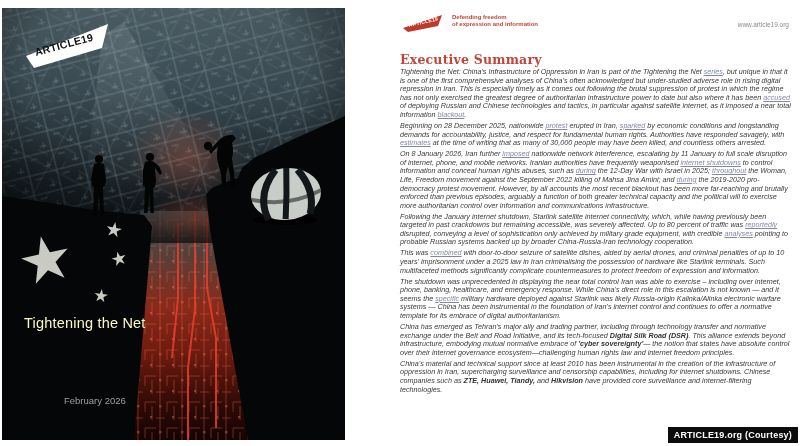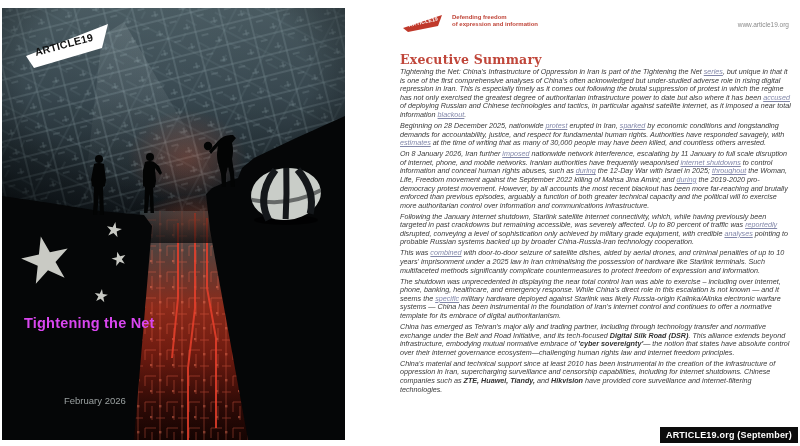--- a/index.html
+++ b/index.html
@@ -1,21 +1,21 @@
 <!DOCTYPE html>
 <html><head>
 <meta charset="utf-8">
 <style>
   html,body{margin:0;padding:0;background:#fff;}
   #stage{position:relative;width:800px;height:446px;background:#fff;overflow:hidden;
          font-family:"Liberation Sans",sans-serif;}
   
   .cover{position:absolute;left:2px;top:8px;width:343px;height:432px;background:#000;overflow:hidden;}
   .cover svg{position:absolute;left:0;top:0;}
-  .cover-kicker{position:absolute;left:22px;top:307px;font-size:14.5px;font-weight:700;color:#d946ef;letter-spacing:.2px;}
+  .cover-kicker{position:absolute;left:22px;top:307px;font-size:14.5px;font-weight:400;color:#fef9c3;letter-spacing:.2px;}
   .cover-title{position:absolute;left:22px;top:329px;width:312px;font-family:"Liberation Serif",serif;
                font-size:24.5px;line-height:25px;color:#e9e9e9;font-weight:400;}
   .cover-date{position:absolute;left:22px;top:387px;font-size:9.5px;color:#9aa0a0;padding-left:40px;}
   
   .page{position:absolute;left:397px;top:8px;width:398px;height:438px;background:#fff;}
   .pg-tagline{position:absolute;left:55px;top:6px;font-size:6px;line-height:7px;font-weight:700;color:#c0463a;}
   .pg-site{position:absolute;right:6px;top:13px;font-size:6.5px;color:#8a8a8a;}
   .pg-heading{position:absolute;left:3px;top:44px;font-family:"DejaVu Serif",serif;
               font-size:12.5px;font-weight:700;color:#c0463a;letter-spacing:.2px;}
   .pg-body{position:absolute;left:3px;top:60px;width:392px;font-size:7.2px;line-height:8.6px;color:#3a3a3a;}
@@ -158,14 +158,14 @@
         <p><span>Beginning on 28 December 2025, nationwide </span><a class="lnk">protest</a><span> erupted in Iran, </span><a class="lnk">sparked</a><span> by economic conditions and longstanding demands for accountability, justice, and respect for fundamental human rights. Authorities have responded savagely, with </span><a class="lnk">estimates</a><span> at the time of writing that as many of 30,000 people may have been killed, and countless others arrested.</span></p>
         <p><span>On 8 January 2026, Iran further </span><a class="lnk">imposed</a><span> nationwide network interference, escalating by 11 January to full scale disruption of internet, phone, and mobile networks. Iranian authorities have frequently weaponised </span><a class="lnk">internet shutdowns</a><span> to control information and conceal human rights abuses, such as </span><a class="lnk">during</a><span> the 12-Day War with Israel in 2025; </span><a class="lnk">throughout</a><span> the Woman, Life, Freedom movement against the September 2022 killing of Mahsa Jina Amini; and </span><a class="lnk">during</a><span> the 2019-2020 pro-democracy protest movement. However, by all accounts the most recent blackout has been more far-reaching and brutally enforced than previous episodes, arguably a function of both greater technical capacity and the political will to exercise more authoritarian control over information and communications infrastructure.</span></p>
         <p><span>Following the January internet shutdown, Starlink satellite internet connectivity, which, while having previously been targeted in past crackdowns but remaining accessible, was severely affected. Up to 80 percent of traffic was </span><a class="lnk">reportedly</a><span> disrupted, conveying a level of sophistication only achieved by military grade equipment, with credible </span><a class="lnk">analyses</a><span> pointing to probable Russian systems backed up by broader China-Russia-Iran technology cooperation.</span></p>
         <p><span>This was </span><a class="lnk">combined</a><span> with door-to-door seizure of satellite dishes, aided by aerial drones, and criminal penalties of up to 10 years' imprisonment under a 2025 law in Iran criminalising the possession of hardware like Starlink terminals. Such multifaceted methods significantly complicate countermeasures to protect freedom of expression and information.</span></p>
         <p><span>The shutdown was unprecedented in displaying the near total control Iran was able to exercise – including over internet, phone, banking, healthcare, and emergency response. While China's direct role in this escalation is not known — and it seems the </span><a class="lnk">specific</a><span> military hardware deployed against Starlink was likely Russia-origin Kalinka/Alinka electronic warfare systems — China has been instrumental in the foundation of Iran's internet control and continues to offer a normative template for its embrace of digital authoritarianism.</span></p>
         <p><span>China has emerged as Tehran's major ally and trading partner, including through technology transfer and normative exchange under the Belt and Road Initiative, and its tech-focused </span><b>Digital Silk Road (DSR)</b><span>. This alliance extends beyond infrastructure, embodying mutual normative embrace of </span><b>'cyber sovereignty'</b><span>— the notion that states have absolute control over their internet governance ecosystem—challenging human rights law and internet freedom principles.</span></p>
         <p><span>China's material and technical support since at least 2010 has been instrumental in the creation of the infrastructure of oppression in Iran, supercharging surveillance and censorship capabilities, including for internet shutdowns. Chinese companies such as </span><b>ZTE, Huawei, Tiandy,</b><span> and </span><b>Hikvision</b><span> have provided core surveillance and internet-filtering technologies.</span></p>
       </div>
   </div>
 
-  <div class="badge">ARTICLE19.org (September)</div>
+  <div class="badge">ARTICLE19.org (Courtesy)</div>
 </div>
 
 </body></html>

